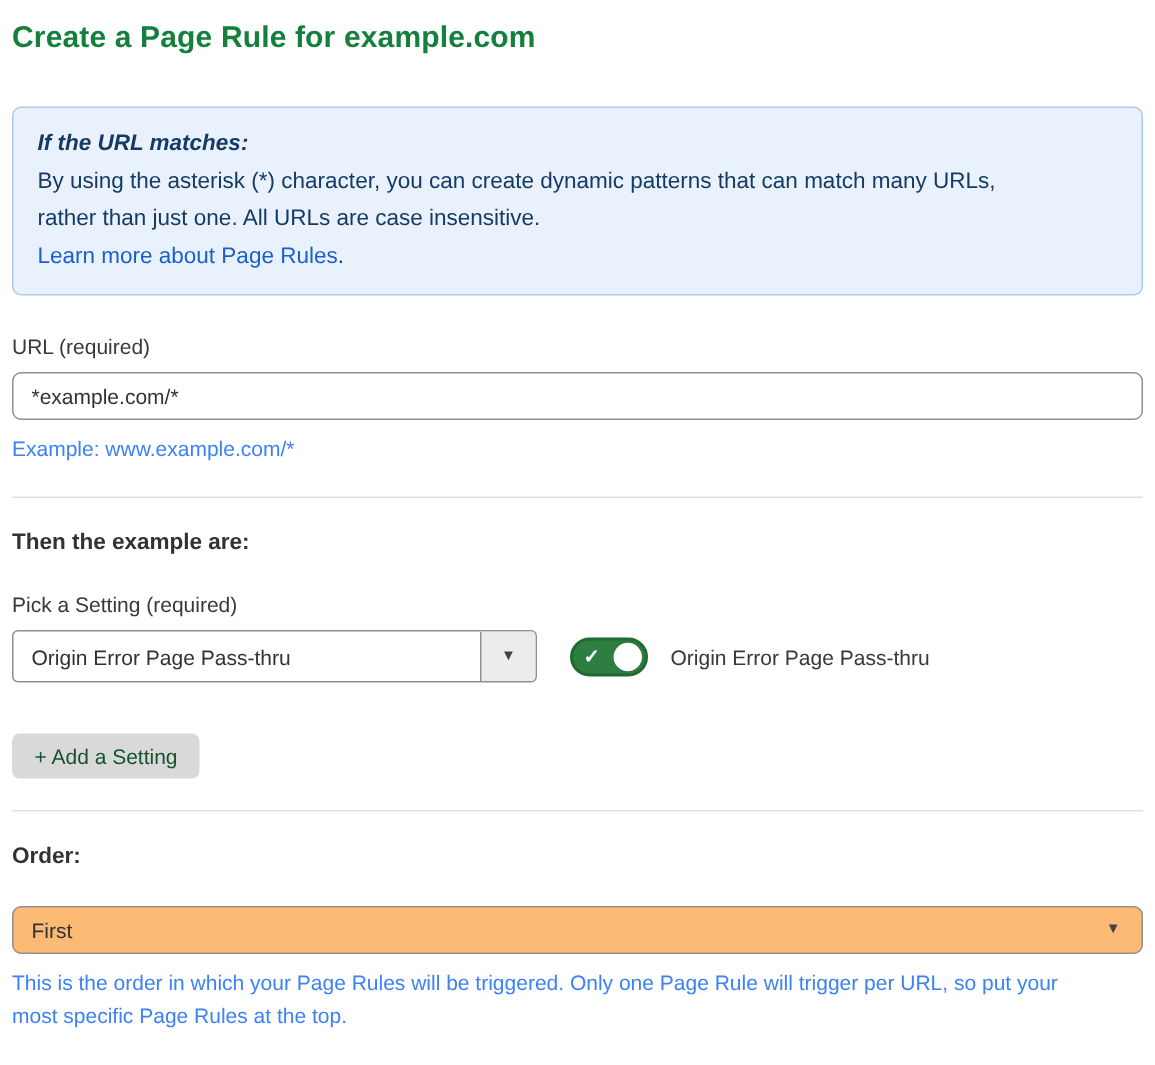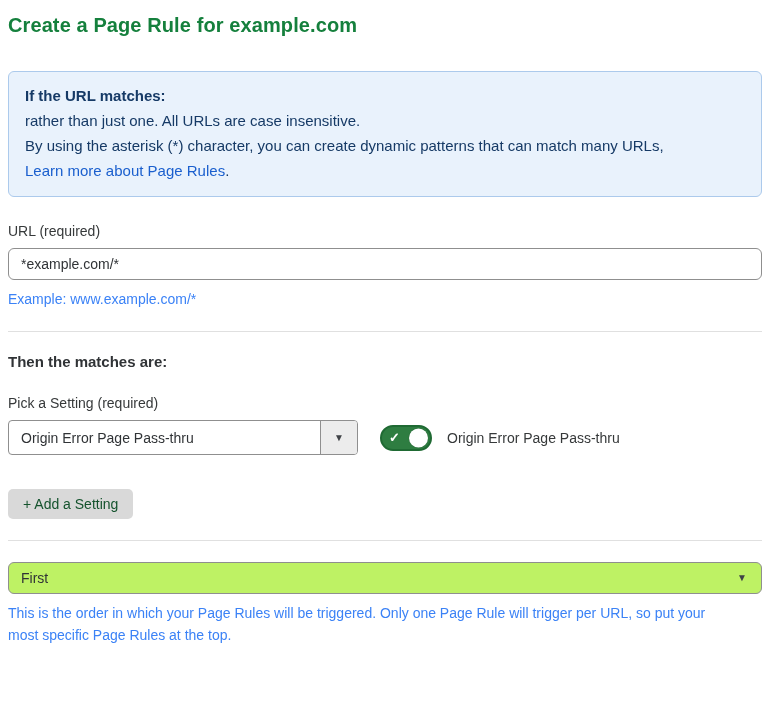--- a/index.html
+++ b/index.html
@@ -21,21 +21,21 @@
 
   .infobox {
     background: var(--info-bg, #e9f2fc);
     border: 1px solid var(--info-border, #accaec);
     border-radius: 6px;
     padding: 11px 16px 13px 16px;
     color: var(--info-text, #163a66);
     font-size: 15px;
     line-height: 25px;
   }
-  .infobox-heading { font-weight: bold; }
+  .infobox-heading { font-weight: bold; font-style: italic; }
   .infobox-link {
     color: var(--link-blue, #1a5fce);
     cursor: pointer;
   }
 
   .field-label { font-size: 14px; margin: 26px 0 9px 0; color: #36393a; }
 
   .text-input {
     width: 100%;
     height: 32px;
@@ -133,51 +133,51 @@
     background: #d9d9d9;
     white-space: nowrap;
   }
   .btn-add { margin-top: 34px; height: 30px; padding: 0 15px; }
 
   .select {
     width: 100%;
     height: 32px;
     border: 1px solid #8f8f8f;
     border-radius: 6px;
-    background: #bef264;
+    background: #fdba74;
     display: flex;
     align-items: center;
     padding: 0 14px 0 12px;
     font-size: 14px;
     color: #303336;
     cursor: pointer;
   }
   .select-value { flex: 1; }
 </style>
 </head>
 <body>
 
 <div class="page">
 
   <h1 class="page-title">Create a Page Rule for example.com</h1>
 
   <div class="infobox">
     <div class="infobox-heading">If the URL matches:</div>
+    <div>By using the asterisk (*) character, you can create dynamic patterns that can match many URLs,</div>
     <div>rather than just one. All URLs are case insensitive.</div>
-    <div>By using the asterisk (*) character, you can create dynamic patterns that can match many URLs,</div>
     <div><a class="infobox-link">Learn more about Page Rules</a><span>.</span></div>
   </div>
 
   <div class="field-label">URL (required)</div>
   <input class="text-input" type="text" value="*example.com/*" style="">
   <div class="helper-text">Example: www.example.com/*</div>
 
   <hr class="divider">
 
-  <h2 class="section-heading">Then the matches are:</h2>
+  <h2 class="section-heading">Then the example are:</h2>
 
   <div class="field-label" style="margin-top:0;">Pick a Setting (required)</div>
 
   <div class="settings-row">
     <div class="combobox">
       <div class="combobox-value">Origin Error Page Pass-thru</div>
       <div class="combobox-button">
         <span class="caret">▼</span>
       </div>
     </div>
@@ -186,20 +186,21 @@
       <span class="toggle-check">✓</span>
       <span class="toggle-knob"></span>
     </div>
     <div class="toggle-caption">Origin Error Page Pass-thru</div>
   </div>
 
   <button class="btn btn-add">+ Add a Setting</button>
 
   <hr class="divider">
 
+  <h2 class="section-heading">Order:</h2>
 
 
   <div class="select">
     <span class="select-value">First</span>
     <span class="caret">▼</span>
   </div>
 
   <div class="helper-text">
     <div>This is the order in which your Page Rules will be triggered. Only one Page Rule will trigger per URL, so put your</div>
     <div>most specific Page Rules at the top.</div>

